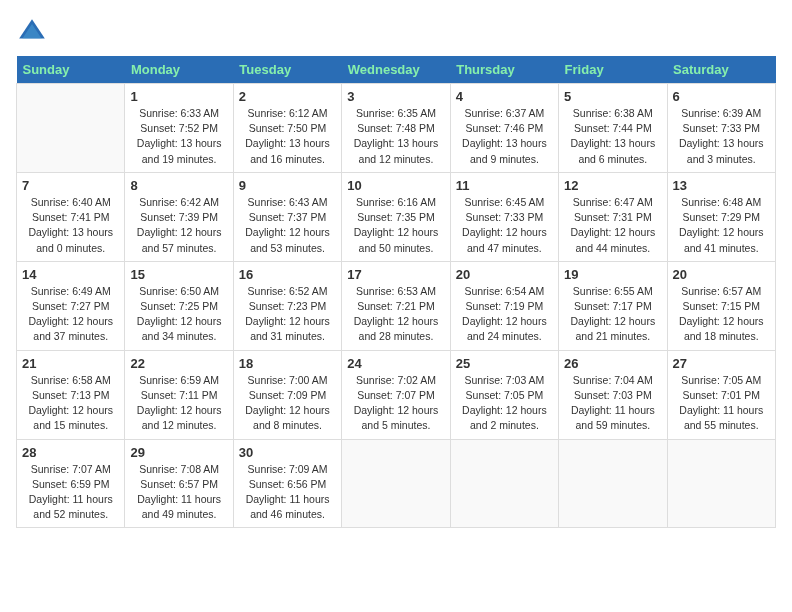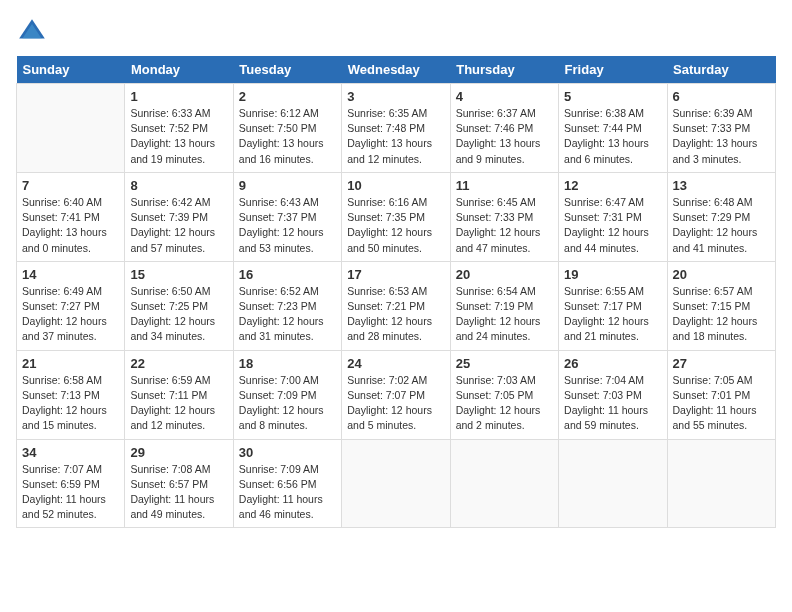--- a/index.html
+++ b/index.html
@@ -52,21 +52,21 @@
       font-size: 14px;
       color: #555;
     }
     table {
       width: 100%;
       border-collapse: collapse;
       font-size: 11px;
     }
     thead tr th {
       background-color: #2a6db5;
-      color: #ffffff;
+      color: #86efac;
       text-align: left;
       padding: 6px 6px;
       font-size: 13px;
       font-weight: bold;
     }
     tbody tr td {
       border: 1px solid #ddd;
       vertical-align: top;
       padding: 5px 5px;
       width: 108px;
@@ -77,20 +77,21 @@
       font-weight: bold;
       font-size: 13px;
       color: #333;
       display: block;
       margin-bottom: 2px;
     }
     .day-info {
       color: #333;
       font-size: 10.5px;
       line-height: 1.45;
+      text-align: center;
     }
     .empty-cell {
       background: #f9f9f9;
     }
   </style>
 </head>
 <body>
 
 <div class="header">
   <div class="logo">
@@ -315,21 +316,21 @@
         <td>
           <span class="day-number">27</span>
           <div class="day-info">Sunrise: 7:05 AM
 Sunset: 7:01 PM
 Daylight: 11 hours
 and 55 minutes.</div>
         </td>
       </tr>
       <tr>
         <td>
-          <span class="day-number">34</span>
+          <span class="day-number">28</span>
           <div class="day-info">Sunrise: 7:07 AM
 Sunset: 6:59 PM
 Daylight: 11 hours
 and 52 minutes.</div>
         </td>
         <td>
           <span class="day-number">29</span>
           <div class="day-info">Sunrise: 7:08 AM
 Sunset: 6:57 PM
 Daylight: 11 hours

